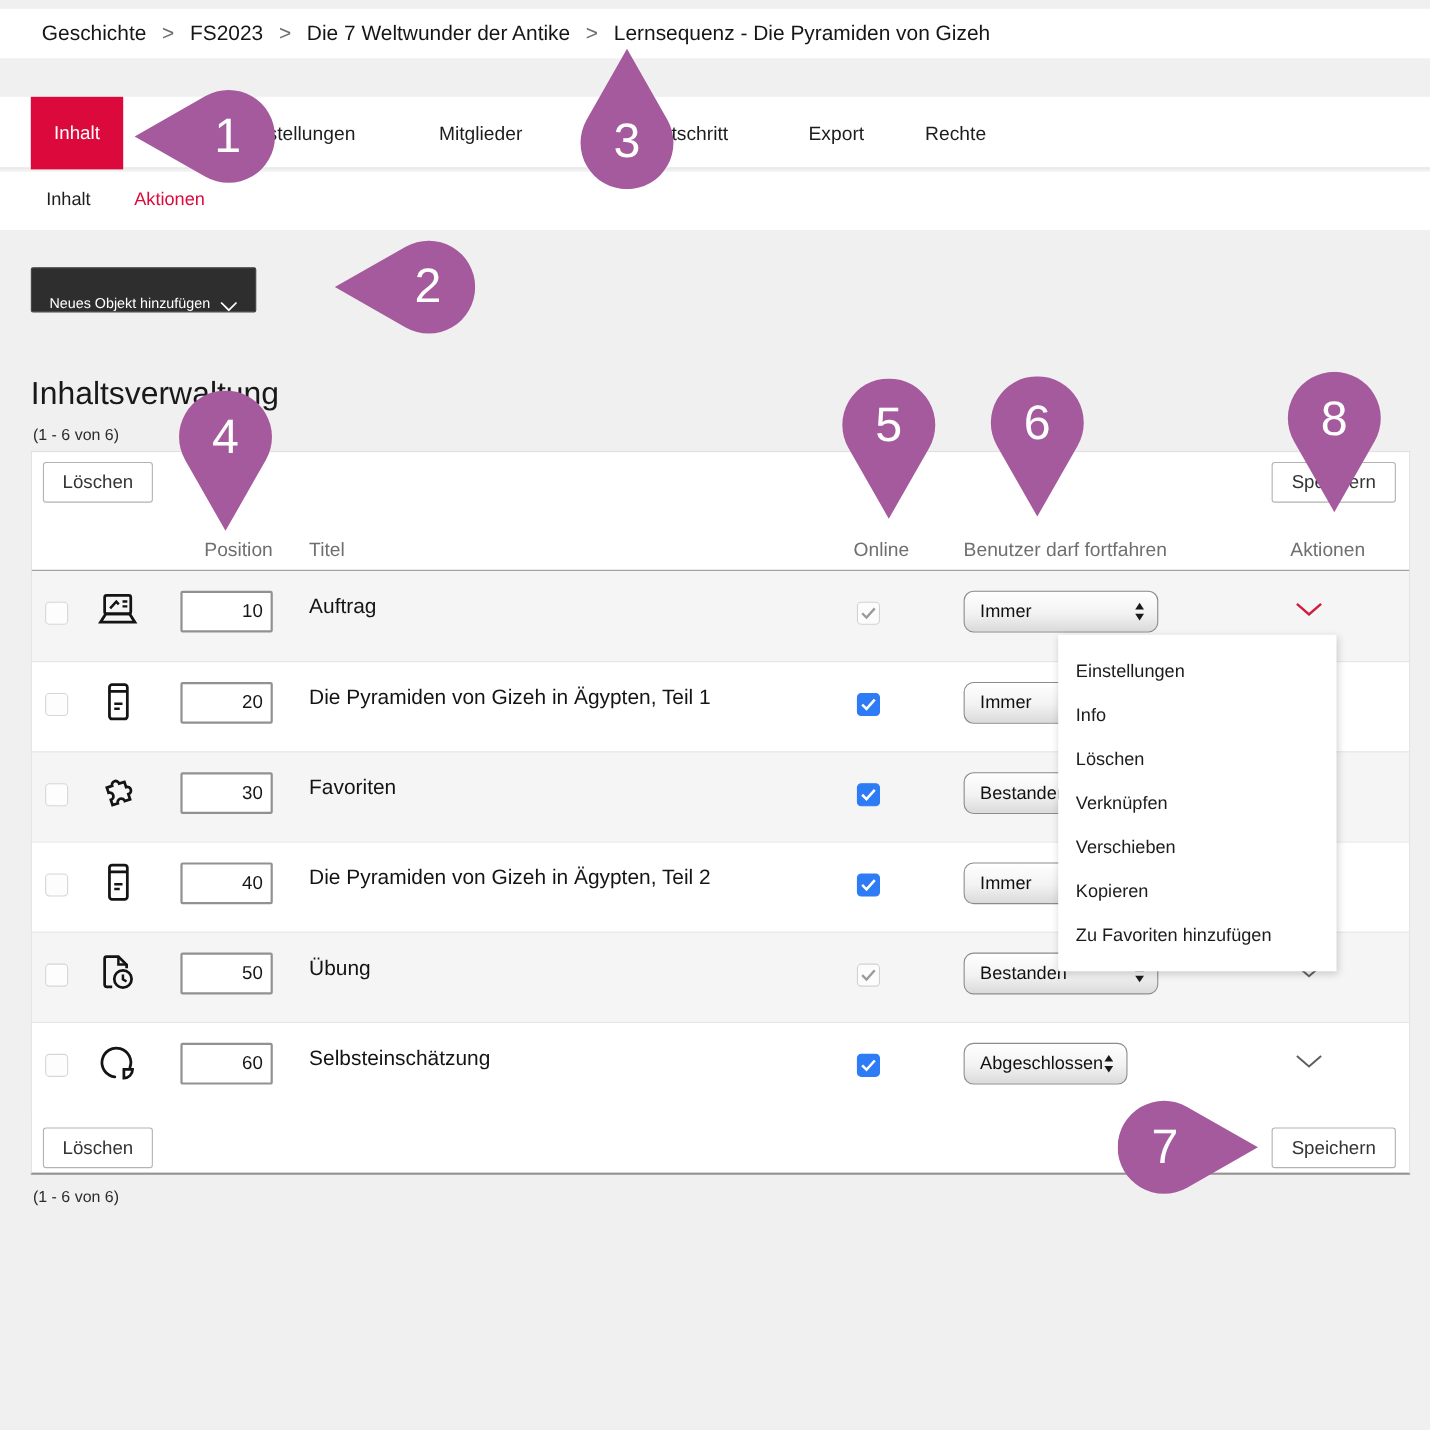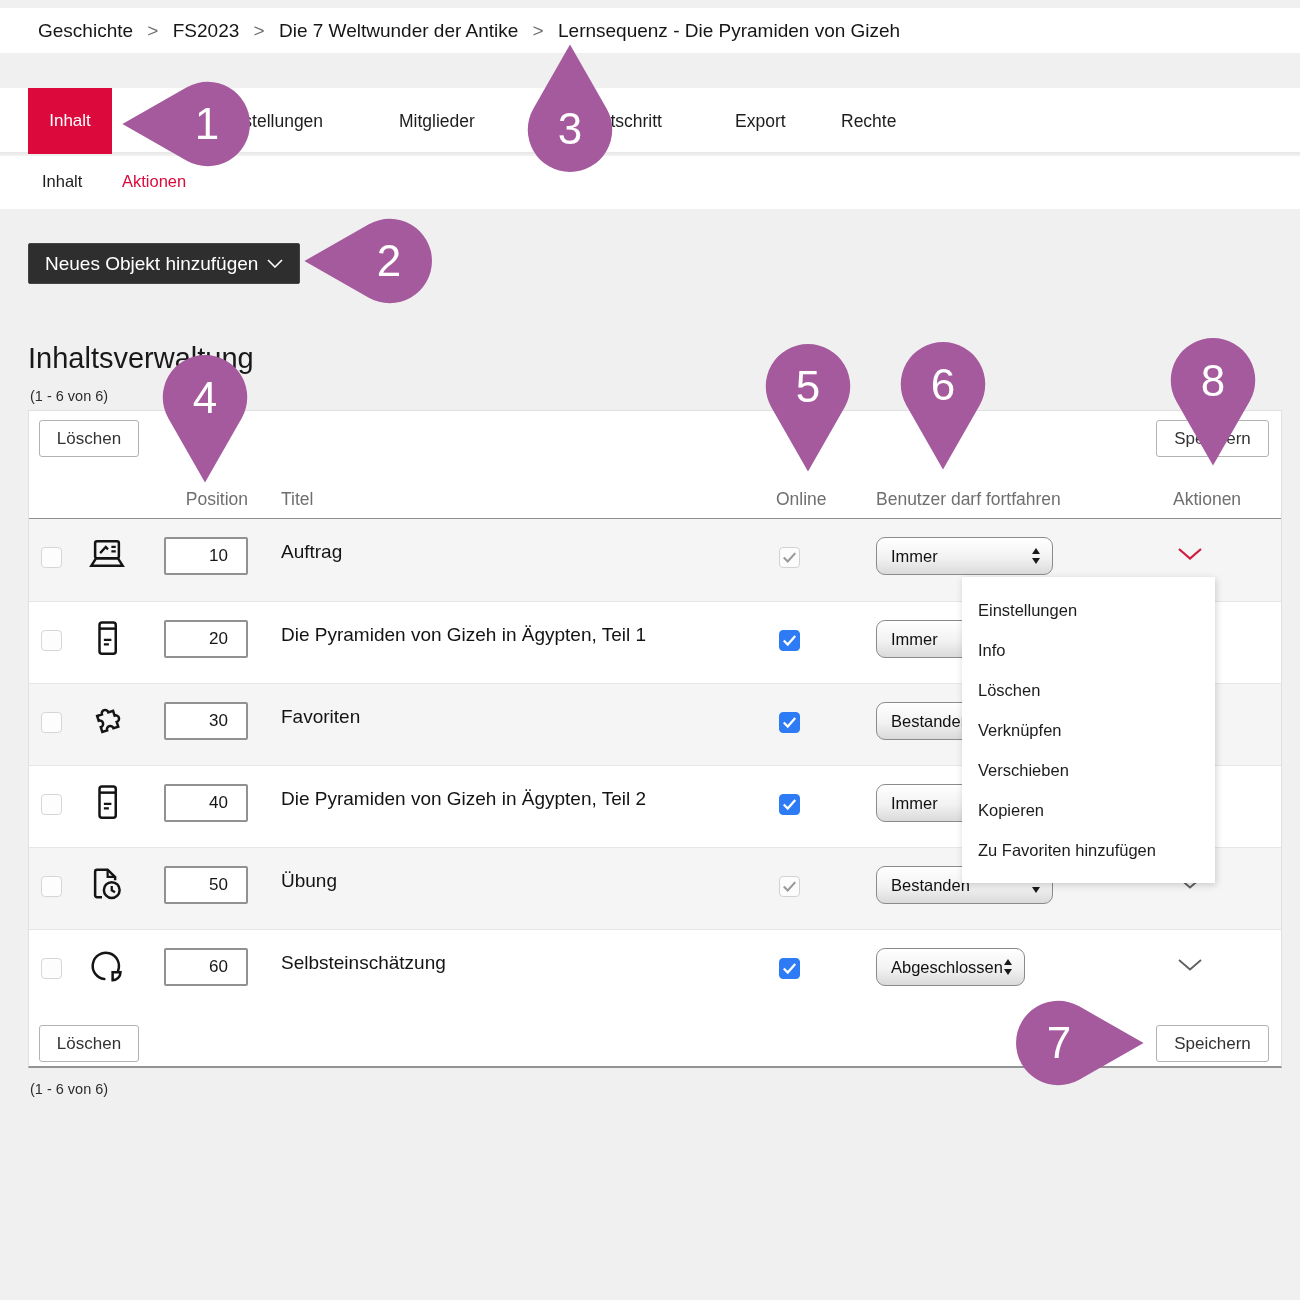--- a/index.html
+++ b/index.html
@@ -23,22 +23,22 @@
   .tab-einstellungen { left:218px; } .tab-mitglieder { left:399px;text-align:center; } .tab-lernfortschritt { left:555px; }
   .tab-export { left:735px; } .tab-rechte { left:841px; }
 
   .subtab-bar { position:absolute; top:156px; left:0; right:0; height:53px; background:#fff; }
   .subtab { position:absolute; top:0; height:53px; line-height:50px; font-size:16.5px; cursor:pointer; }
   .subtab-inhalt { left:42px; color:#1d1d1d; }
   .subtab-verwalten { left:122px; color:#dc0a3c; }
 
   
   .add-btn { position:absolute; left:28px; top:243px; height:41px; padding:0 16px; background:#2e2e2e;
-             border:1px solid #444; border-radius:2px; color:#fff; font-size:19px;
-             font-family:"Liberation Sans",sans-serif; display:flex; align-items:center; gap:9px; cursor:pointer; }
+             border:1px solid #444; border-radius:2px; color:#fff; font-size:13px;
+             font-family:"Liberation Sans",sans-serif; display:flex; align-items:flex-end; gap:9px; cursor:pointer; }
   .add-btn svg { display:block; }
 
   
   .h1 { position:absolute; left:28px; top:342px; font-size:29px; font-weight:400; color:#191919; }
   .range-top { position:absolute; left:30px; top:388px; font-size:14.5px; color:#2c2c2c; }
   .range-bottom { position:absolute; left:30px; top:1081px; font-size:14.5px; color:#2c2c2c; }
 
   
   .card { position:absolute; left:28px; top:410px; width:1254px; height:658px; background:#fff;
           border:1px solid #e0e0e0; border-bottom:2px solid #939393; }
@@ -67,21 +67,21 @@
   .cb-select { left:12px; top:28px; background:#fdfdfd; border:1px solid #d6d6d6; }
   .cb-online { left:750px; top:28px; }
   .cb-online.on { background:#2e7cf5; border:1px solid #2e7cf5; }
   .cb-online.dis { background:#fcfcfc; border:1px solid #d2d2d2; }
 
   .obj-icon { position:absolute; left:58px; top:16px; width:40px; height:40px; }
   .obj-icon svg { display:block; width:100%; height:100%; }
 
   .pos-input { position:absolute; left:135px; top:18px; width:84px; height:38px; border:2px solid #919191;
                border-radius:2px; font-family:"Liberation Sans",sans-serif; font-size:17px; color:#161616;
-               text-align:right; padding-right:18px; background:#fff; }
+               text-align:right; padding-right:7px; background:#fff; }
   .row-title { position:absolute; left:252px; top:22px; font-size:19px; color:#141414; white-space:nowrap; }
 
   .select { position:absolute; left:847px; top:18px; width:177px; height:38px; border:1px solid #8b8b8b;
             border-radius:9px; background:linear-gradient(#ffffff, #f2f2f2 55%, #dadada);
             box-shadow:inset 0 1px 0 #fff; display:flex; align-items:center; cursor:pointer; }
   .select.wide { width:149px; }
   .sel-label { padding-left:14px; font-size:16.5px; color:#111; flex:1; white-space:nowrap; overflow:hidden; }
   .sel-arrows { margin-right:11px; display:block; }
 
   .act { position:absolute; left:1148px; top:28px; width:26px; height:14px; cursor:pointer; }

